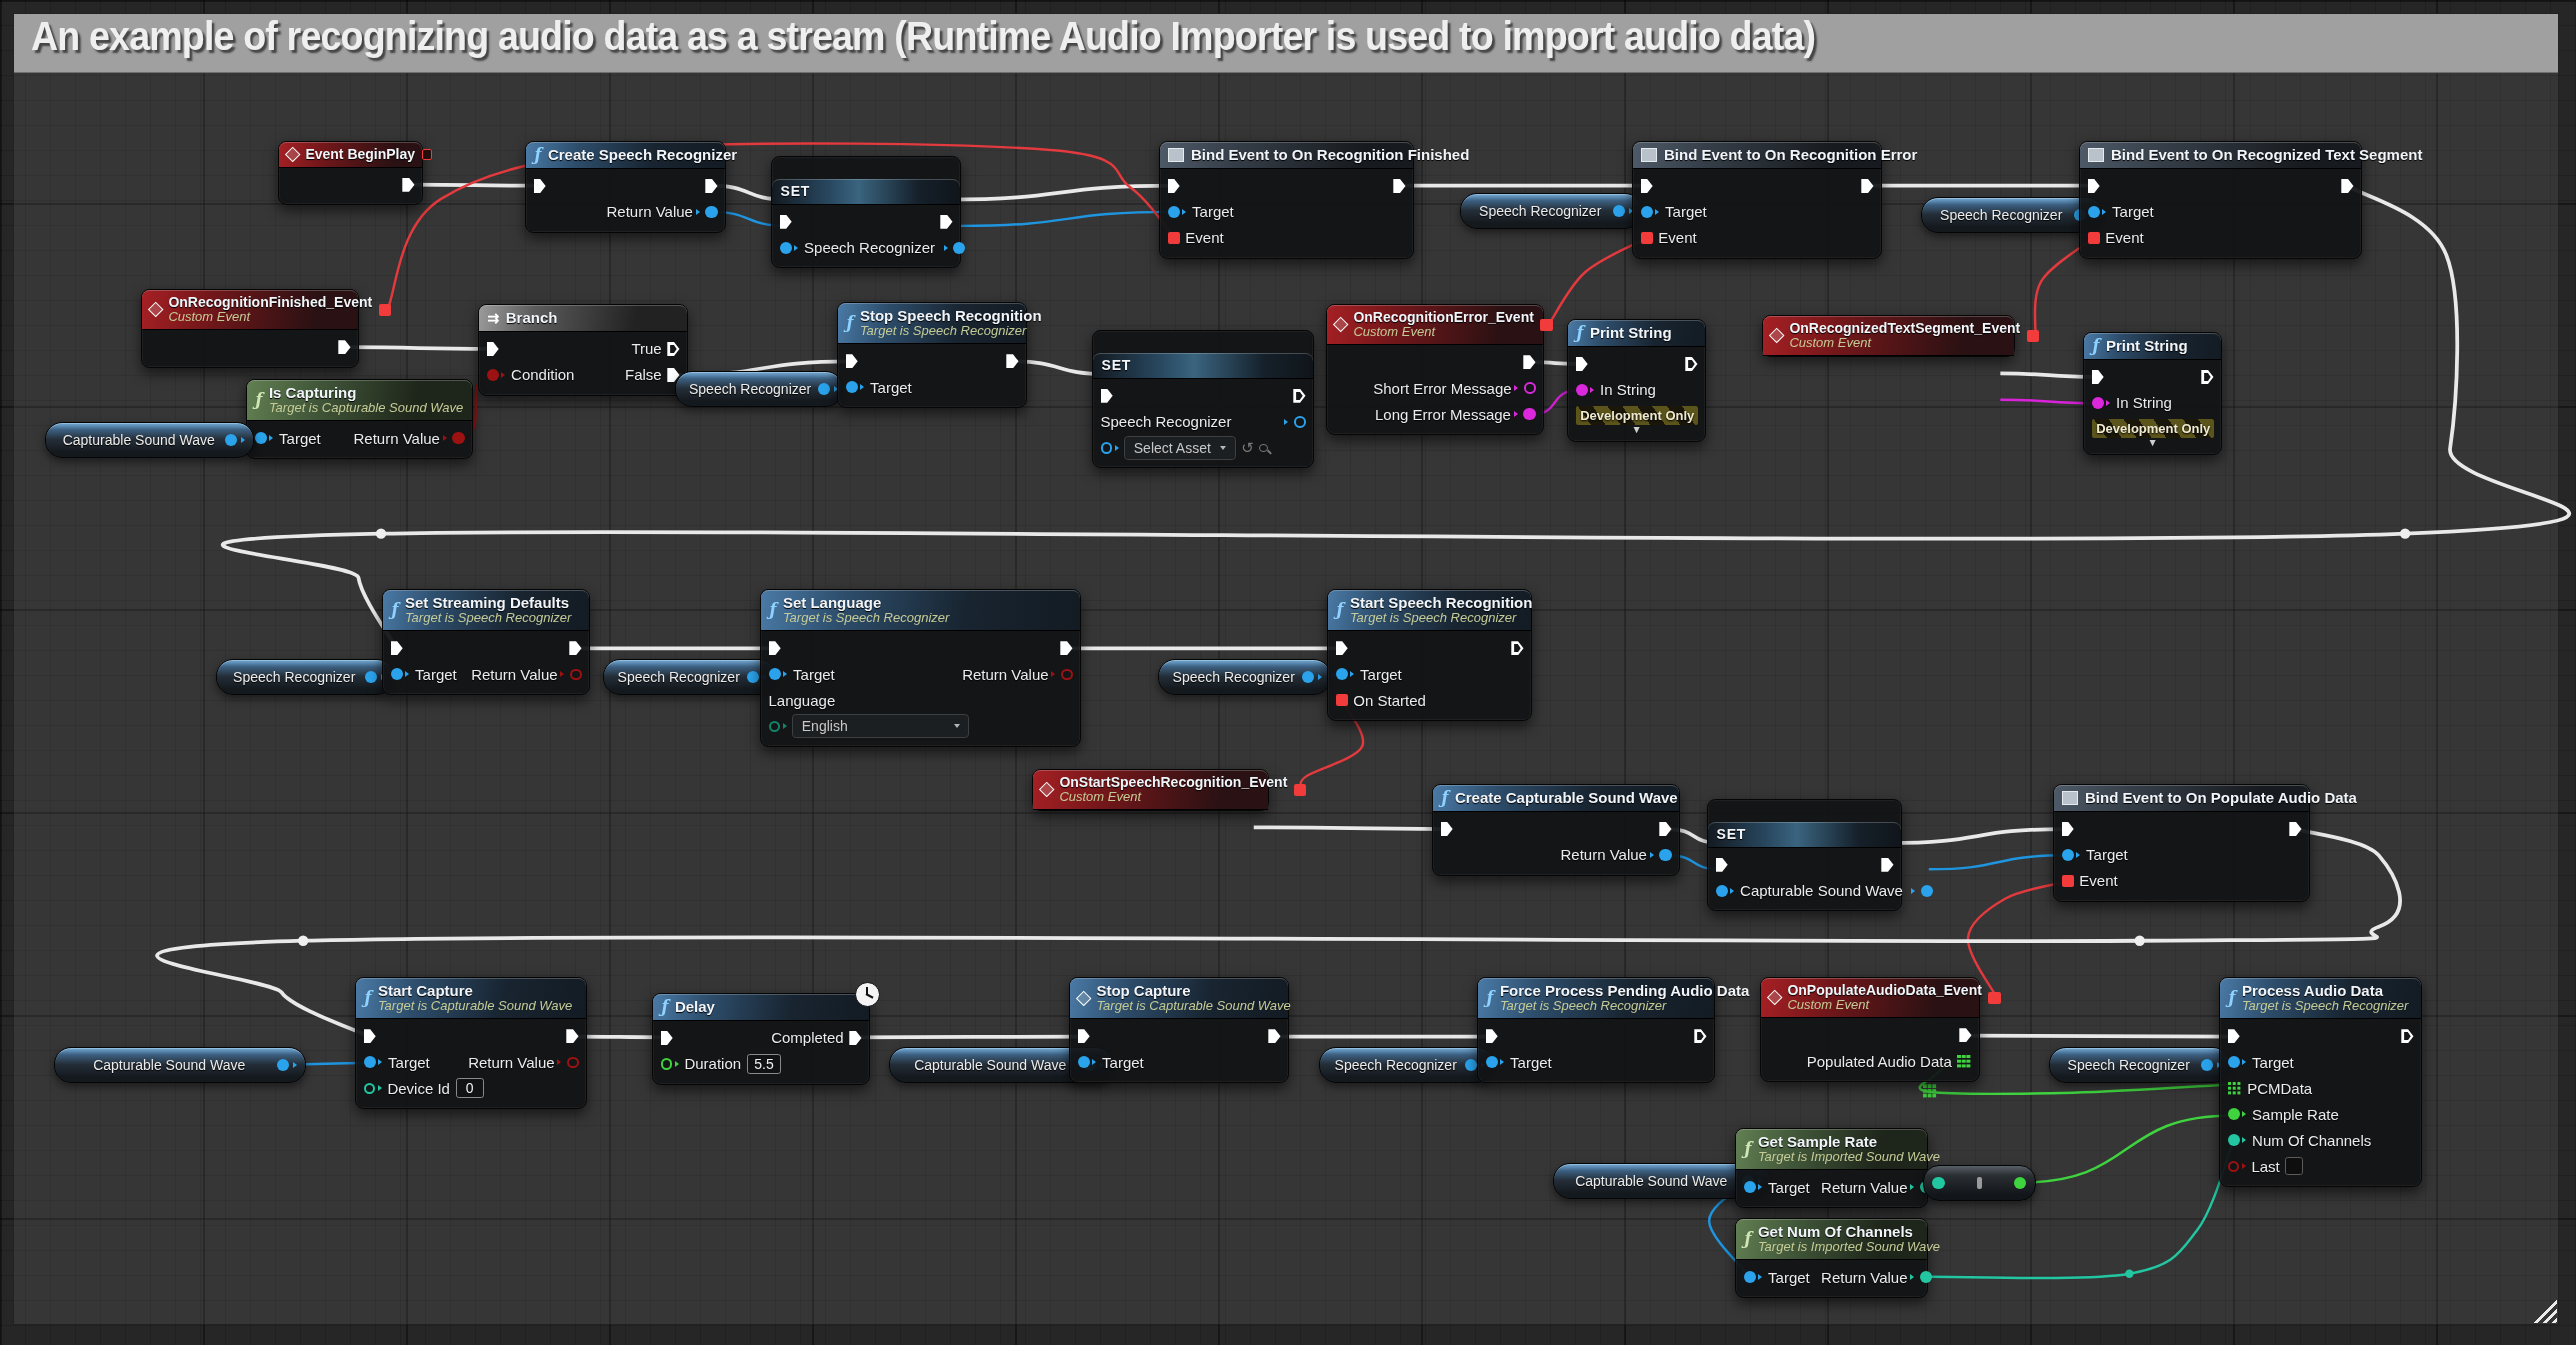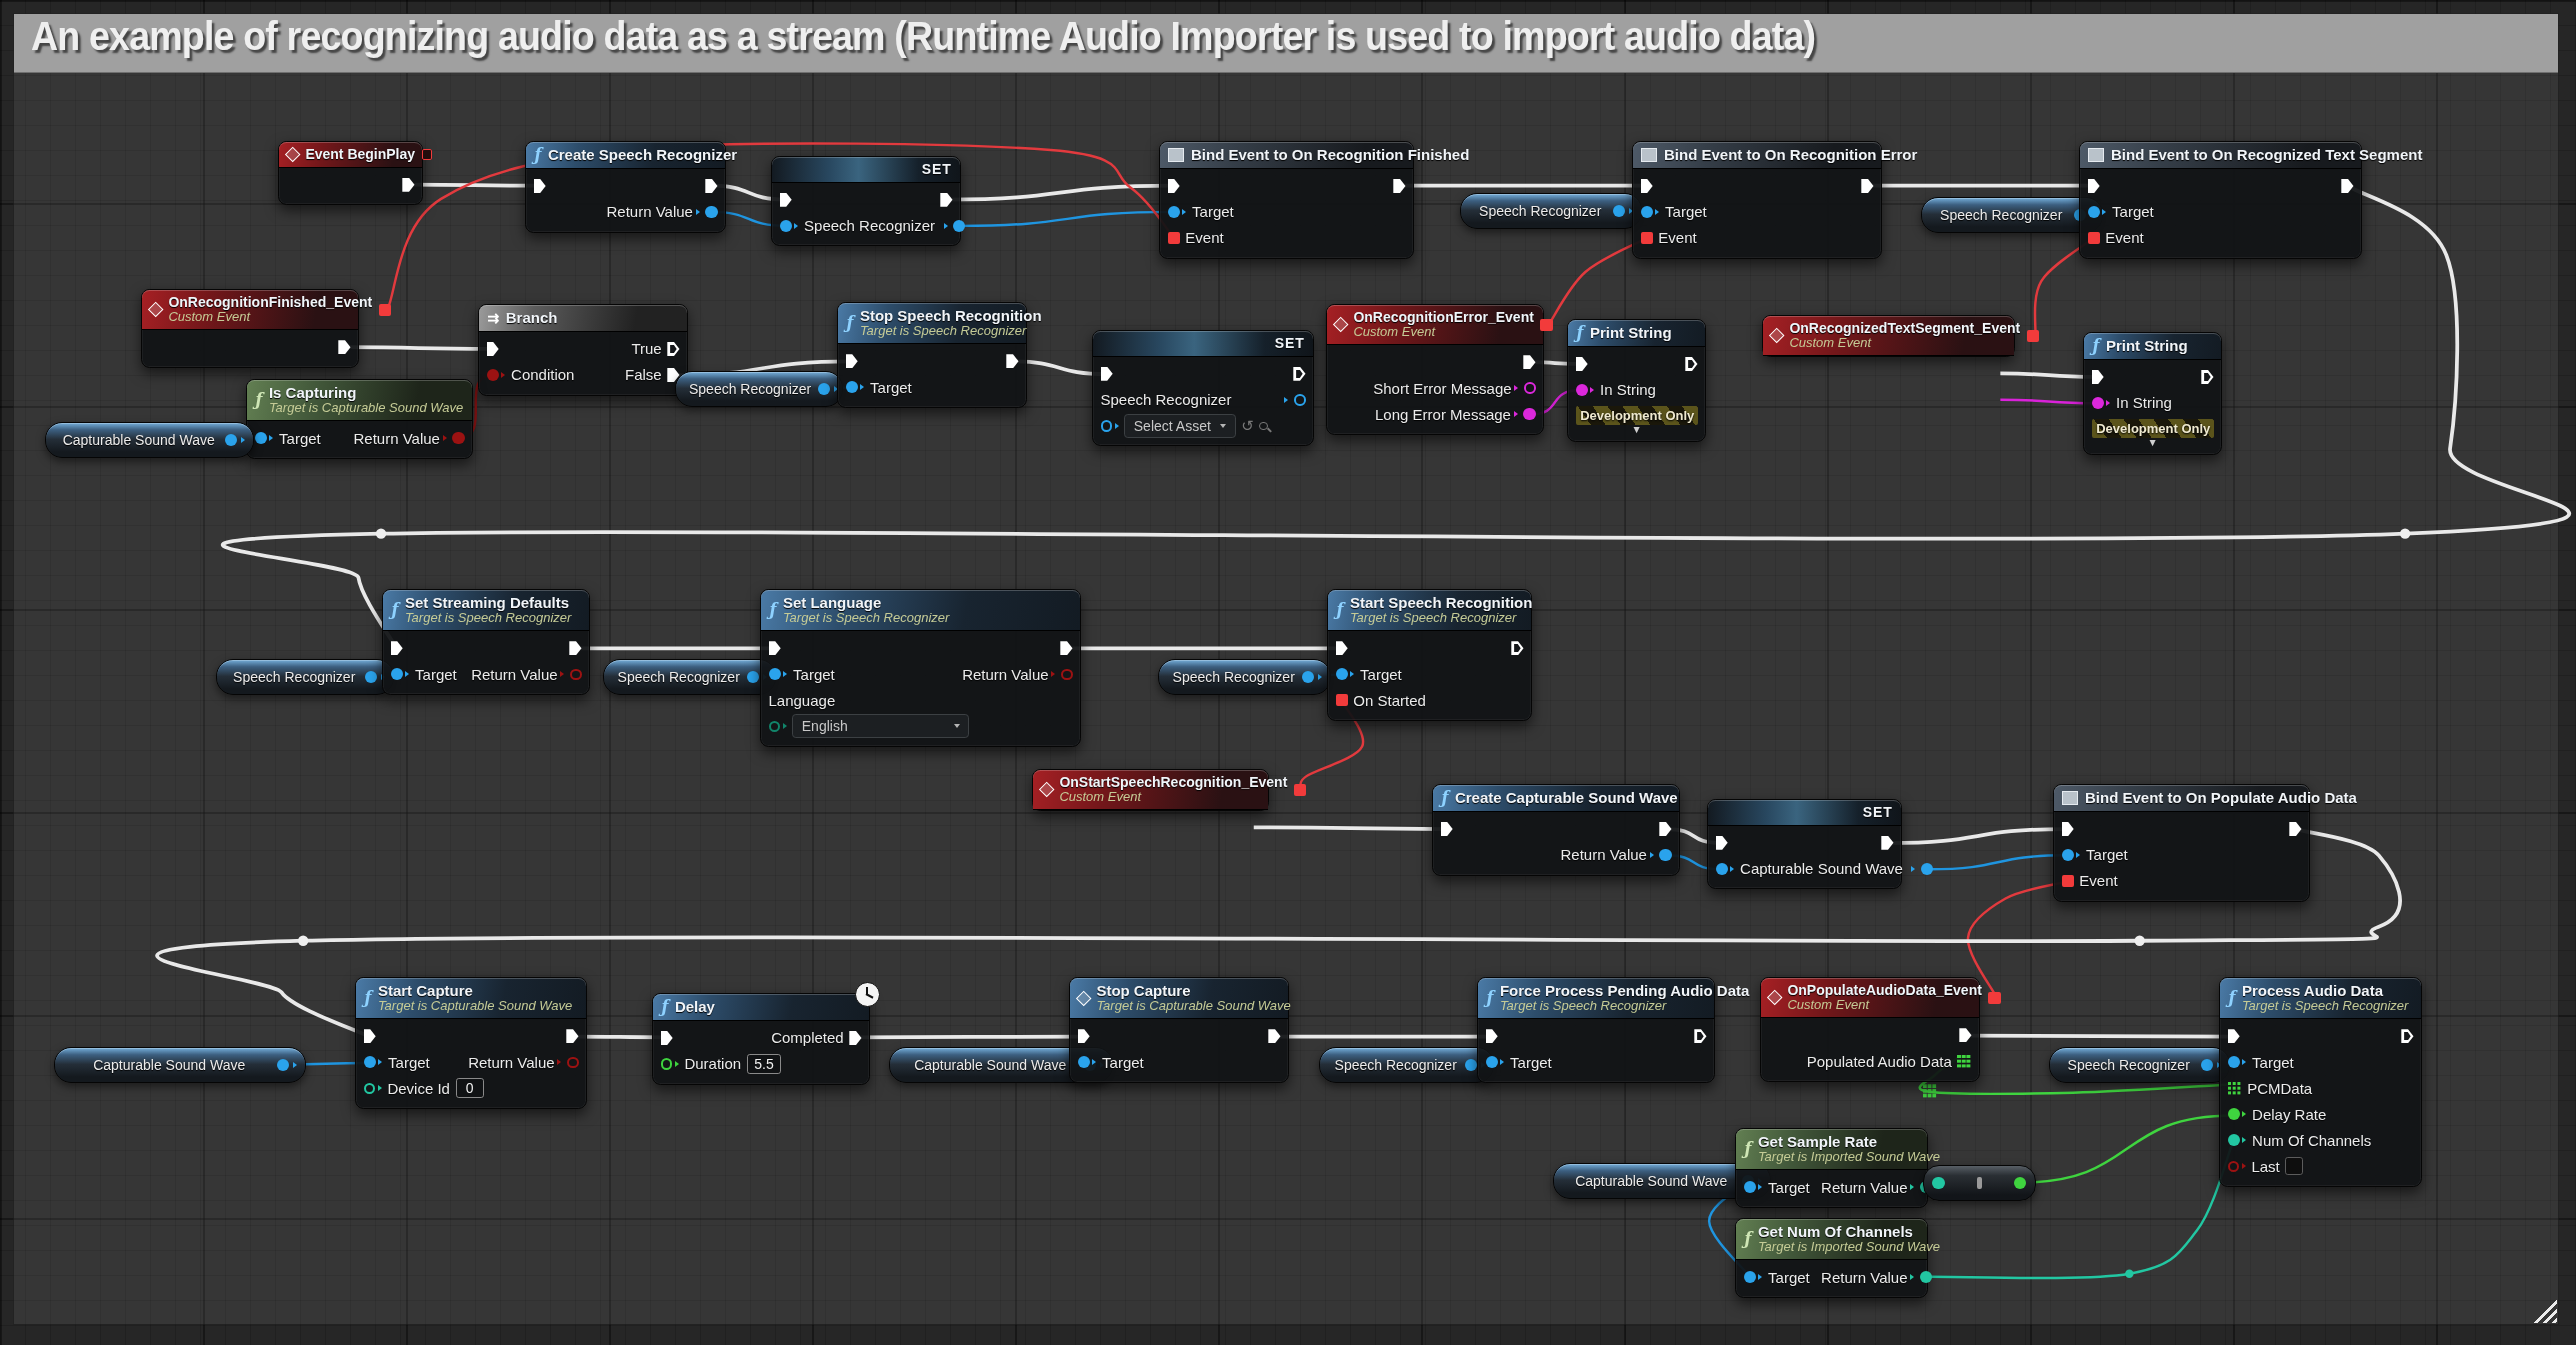--- a/index.html
+++ b/index.html
@@ -28,21 +28,21 @@
   .nhead{display:flex;align-items:center;gap:6.6px;padding:4.7px 8.4px;border-radius:7.5px 7.5px 0 0;
     border-bottom:0.9px solid #000;box-shadow:inset 0 0.9px 0 rgba(255,255,255,.22);position:relative;}
   .tt{font-size:15px;font-weight:bold;color:#f1f5f9;line-height:1.12;white-space:nowrap;text-shadow:0 0.9px 0.9px #000;}
   .st{font-size:13px;font-style:italic;color:#c5cb96;line-height:1.1;white-space:nowrap;}
   .ev .tt{font-size:14px;}
   .h-fn{background:linear-gradient(100deg,#4a7aa6 0%,#2d4d6b 26%,#182430 64%,#131b23 100%);}
   .h-pu{background:linear-gradient(100deg,#627f52 0%,#42583a 30%,#1e251a 75%);}
   .h-ev{background:linear-gradient(100deg,#a62024 0%,#74171a 30%,#2a1113 80%);}
   .h-bind{background:linear-gradient(100deg,#4e5a68 0%,#353e48 30%,#171a1e 80%);}
   .h-br{background:linear-gradient(100deg,#9b9b9b 0%,#5c5c5c 26%,#222 75%);}
-  .h-set{background:linear-gradient(90deg,#131a21 0%,#28475f 30%,#3a647f 46%,#15202a 78%,#10151a 100%);justify-content:flex-end;}
+  .h-set{background:linear-gradient(90deg,#131a21 0%,#28475f 30%,#3a647f 46%,#15202a 78%,#10151a 100%);justify-content:flex-start;margin-top:22px;}
   .h-set .tt{font-size:14px;letter-spacing:0.9px;}
   .fico{font-family:"DejaVu Serif",serif;font-style:italic;font-weight:bold;font-size:16px;color:#8ed2ff;line-height:1;}
   .pu .fico{color:#cfe6b5;}
   .dico{width:9.4px;height:9.4px;border:1.9px solid #fff;background:rgba(255,255,255,.18);transform:rotate(45deg);flex:none;}
   .sico{width:14px;height:11.3px;background:#b9c2ca;border:0.9px solid #e6ebf0;flex:none;}
   .bico{font-size:14px;font-weight:bold;color:#fff;line-height:1;}
   .hdel{margin-left:auto;width:12.2px;height:12.2px;border-radius:1.9px;flex:none;}
   .hdel.f{background:#f23b3b;} .hdel.h{background:#230c0c;border:1.9px solid #f23b3b;width:8.4px;height:8.4px;}
   .nbody{padding:3.8px 0 6.6px;}
   .row{display:flex;justify-content:space-between;align-items:center;min-height:26px;padding:0 7.5px;gap:11.3px;}
@@ -1010,21 +1010,21 @@
             <span class="side">
               <span class="parr" style="background: rgb(63, 212, 63); box-shadow: rgb(63, 212, 63) 4.7px 0px, rgb(63, 212, 63) 9.4px 0px, rgb(63, 212, 63) 0px 4.7px, rgb(63, 212, 63) 4.7px 4.7px, rgb(63, 212, 63) 9.4px 4.7px, rgb(63, 212, 63) 0px 9.4px, rgb(63, 212, 63) 4.7px 9.4px, rgb(63, 212, 63) 9.4px 9.4px;"></span>
               <span class="plabel">PCMData</span>
             </span>
             <span class="side"></span>
           </div>
           <div class="row">
             <span class="side">
               <span class="pc" style="background: rgb(63, 212, 63);"></span>
               <span class="nub" style="border-left-color: rgb(63, 212, 63);"></span>
-              <span class="plabel">Delay Rate</span>
+              <span class="plabel">Sample Rate</span>
             </span>
             <span class="side"></span>
           </div>
           <div class="row">
             <span class="side">
               <span class="pc" style="background: rgb(34, 199, 162);"></span>
               <span class="nub" style="border-left-color: rgb(34, 199, 162);"></span>
               <span class="plabel">Num Of Channels</span>
             </span>
             <span class="side"></span>

